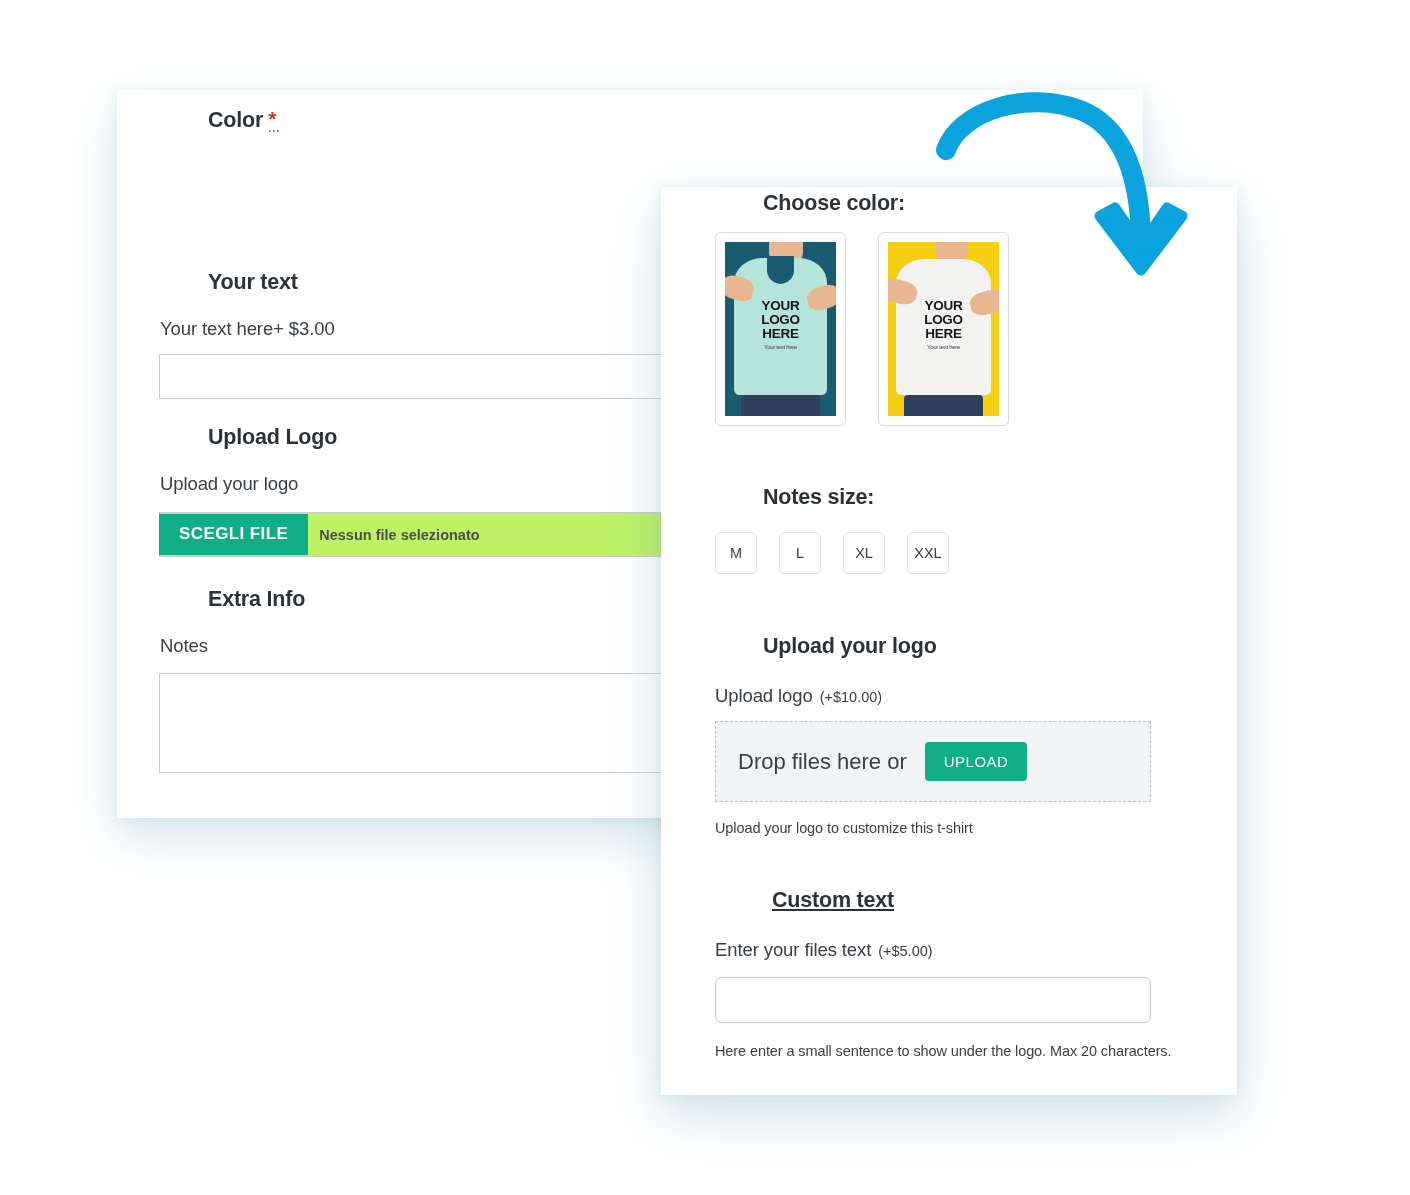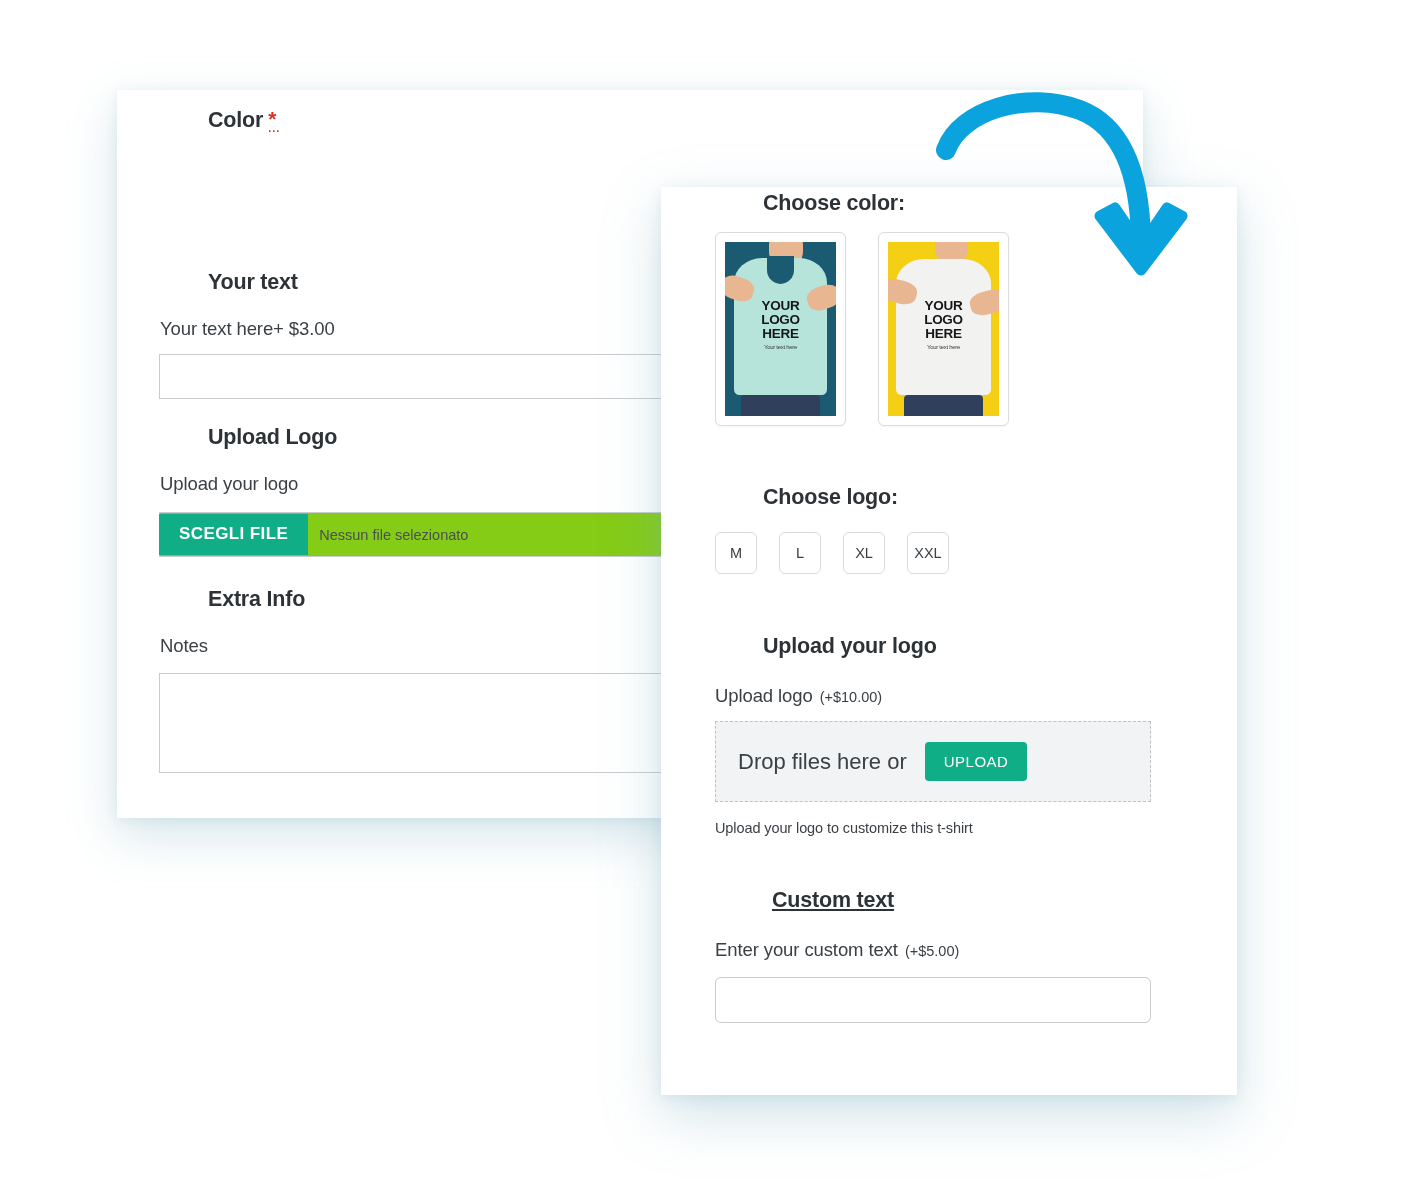--- a/index.html
+++ b/index.html
@@ -133,41 +133,42 @@
     outline: none;
     font-family: "Liberation Sans", sans-serif;
     font-size: 15px;
     color: #3b4045;
     padding: 4px 10px;
   }
   textarea.plain-input { resize: none; }
 
   .file-row {
     border: 1px solid #c9cbcd;
-    background: #84cc16;
+    background: #bef264;
     display: flex;
     align-items: center;
   }
   .btn-file {
     background: #10ae87;
     color: #ffffff;
     font-size: 17px;
     font-weight: bold;
     letter-spacing: 0.4px;
     padding: 11px 20px;
     border: none;
     margin: -1px 0 -1px -1px;
     cursor: pointer;
     font-family: "Liberation Sans", sans-serif;
     line-height: 1.1;
   }
   .file-none {
     font-size: 14.5px;
     color: #4a4f54;
     padding-left: 11px;
+    font-weight: bold;
   }
 
   
   #rp-color-title { position: absolute; left: 54px; top: 4px; }
   #rp-colors      { position: absolute; left: 54px; top: 45px; display: flex; gap: 32px; }
   #rp-size-title  { position: absolute; left: 54px; top: 298px; }
   #rp-sizes       { position: absolute; left: 54px; top: 345px; display: flex; gap: 22px; }
   #rp-logo-title  { position: absolute; left: 54px; top: 447px; }
   #rp-logo-label  { position: absolute; left: 54px; top: 498px; display: flex; align-items: baseline; gap: 7px; }
   #rp-drop        { position: absolute; left: 54px; top: 534px; width: 436px; height: 81px; }
@@ -370,47 +371,48 @@
               <div>YOUR</div>
               <div>LOGO</div>
               <div>HERE</div>
               <div class="logo-sub" style="font-size:6px;margin-top:3px;">Your text here</div>
             </div>
           </div>
         </div>
 
       </div>
 
-      <div class="sec-title" id="rp-size-title">Choose logo:</div>
+      <div class="sec-title" id="rp-size-title">Notes size:</div>
       <div id="rp-sizes">
         <div class="size-box">M</div>
         <div class="size-box">L</div>
         <div class="size-box">XL</div>
         <div class="size-box">XXL</div>
       </div>
 
       <div class="sec-title" id="rp-logo-title">Upload your logo</div>
       <div id="rp-logo-label">
         <span class="field-label">Upload logo</span>
         <span class="sub-price">(+$10.00)</span>
       </div>
       <div class="dropzone" id="rp-drop">
         <span class="drop-text">Drop files here or</span>
         <button class="btn-upload">UPLOAD</button>
       </div>
       <div class="helper-text" id="rp-logo-help">Upload your logo to customize this t-shirt</div>
 
       <div class="sec-title" id="rp-ctext-title">Custom text</div>
       <div id="rp-ctext-label">
-        <span class="field-label">Enter your custom text</span>
+        <span class="field-label">Enter your files text</span>
         <span class="sub-price">(+$5.00)</span>
       </div>
       <div id="rp-ctext-input">
         <input class="rounded-input" type="text" value="" placeholder="" style="">
       </div>
+      <div class="helper-text" id="rp-ctext-help">Here enter a small sentence to show under the logo. Max 20 characters.</div>
 
     </div>
   </div>
 
   <svg id="arrow-svg" viewBox="0 0 265 210">
     <path d="M 16 62 C 30 22 98 2 150 22 C 196 40 210 92 211 152" fill="none" stroke="#0ba3de" stroke-width="20" stroke-linecap="round"></path>
     <path d="M 170 128 L 211 182 L 252 128 L 237 120 L 211 158 L 185 120 Z" fill="#0ba3de" stroke="#0ba3de" stroke-width="11" stroke-linejoin="round" stroke-linecap="round"></path>
   </svg>
 
 </div>

